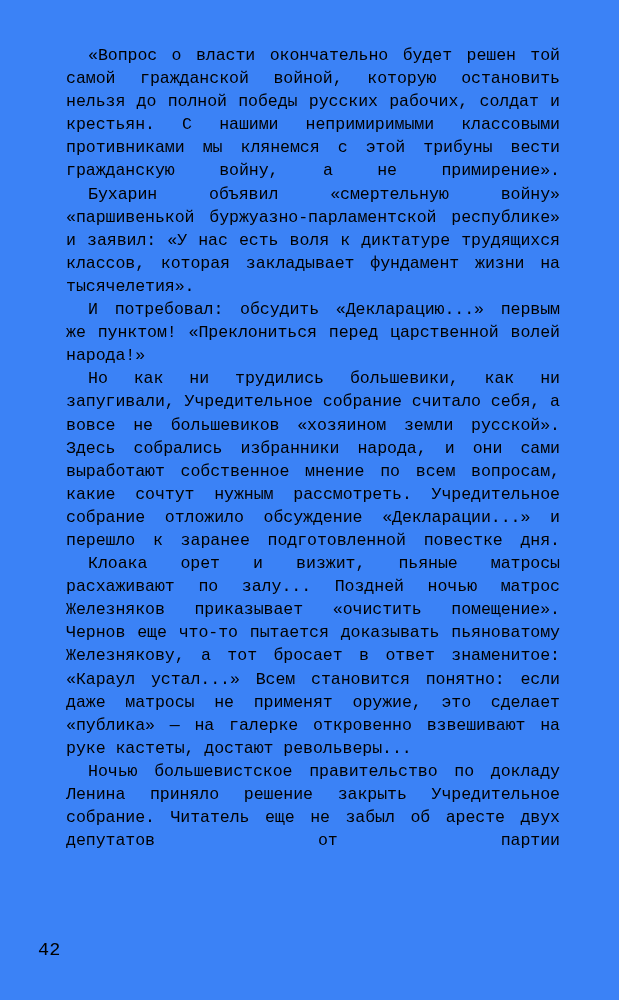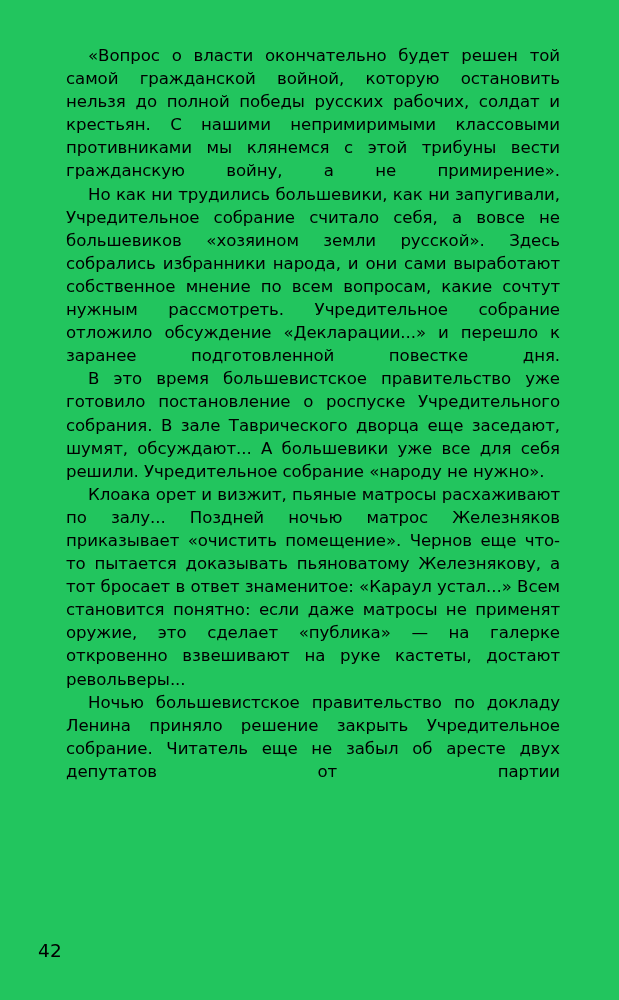--- a/index.html
+++ b/index.html
@@ -14,21 +14,22 @@
     position: relative;
     overflow: hidden;
     font-family: "DejaVu Sans", "Liberation Sans", sans-serif;
     color: #000000;
     -webkit-font-smoothing: none;
   }
 
   #page {
     position: absolute;
     inset: 0;
-    background: #22c55e;
+    background: #3b82f6;
+    font-family: Liberation Mono, monospace;
   }
 
   #text-block {
     position: absolute;
     left: 66px;
     top: 44px;
     width: 494px;
   }
 
   .para {
@@ -66,26 +67,27 @@
 </style>
 </head>
 <body>
 
 <div id="page">
 
   <div id="text-block">
 
     <p class="para full-justify">«Вопрос о власти окончательно будет решен той самой гражданской войной, которую остановить нельзя до полной победы русских рабочих, солдат и крестьян. С нашими непримиримыми классовыми противниками мы клянемся с этой трибуны вести гражданскую войну, а не примирение».</p>
 
+    <p class="para short-last">Бухарин объявил «смертельную войну» «паршивенькой буржуазно-парламентской республике» и заявил: «У нас есть воля к диктатуре трудящихся классов, которая закладывает фундамент жизни на тысячелетия».</p>
 
+    <p class="para short-last">И потребовал: обсудить «Декларацию...» первым же пунктом! «Преклониться перед царственной волей народа!»</p>
 
     <p class="para full-justify">Но как ни трудились большевики, как ни запугивали, Учредительное собрание считало себя, а вовсе не большевиков «хозяином земли русской». Здесь собрались избранники народа, и они сами выработают собственное мнение по всем вопросам, какие сочтут нужным рассмотреть. Учредительное собрание отложило обсуждение «Декларации...» и перешло к заранее подготовленной повестке дня.</p>
 
 
-    <p class="para short-last">В это время большевистское правительство уже готовило постановление о роспуске Учредительного собрания. В зале Таврического дворца еще заседают, шумят, обсуждают... А большевики уже все для себя решили. Учредительное собрание «народу не нужно».</p>
 
     <p class="para short-last">Клоака орет и визжит, пьяные матросы расхаживают по залу... Поздней ночью матрос Железняков приказывает «очистить помещение». Чернов еще что-то пытается доказывать пьяноватому Железнякову, а тот бросает в ответ знаменитое: «Караул устал...» Всем становится понятно: если даже матросы не применят оружие, это сделает «публика» — на галерке откровенно взвешивают на руке кастеты, достают револьверы...</p>
 
 
     <p class="para full-justify">Ночью большевистское правительство по докладу Ленина приняло решение закрыть Учредительное собрание. Читатель еще не забыл об аресте двух депутатов от партии</p>
 
   </div>
 
   <div id="page-number">42</div>
 

